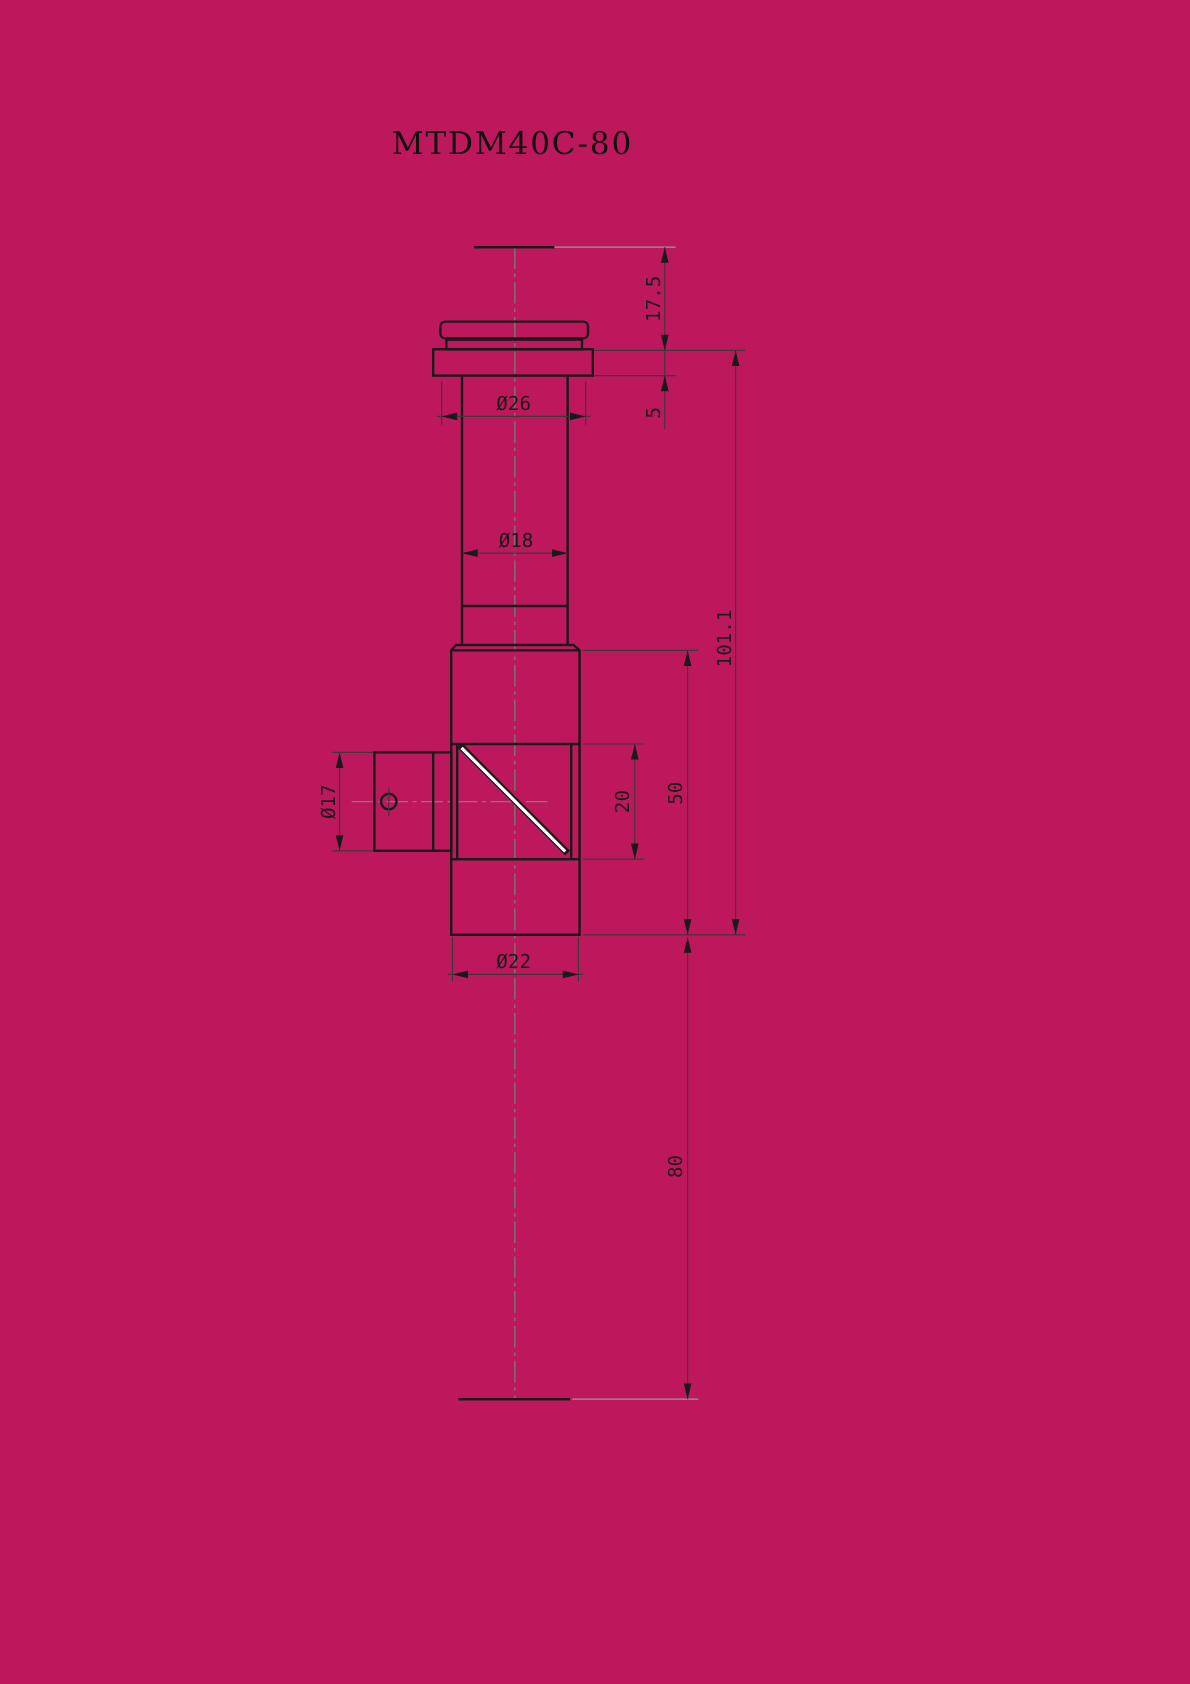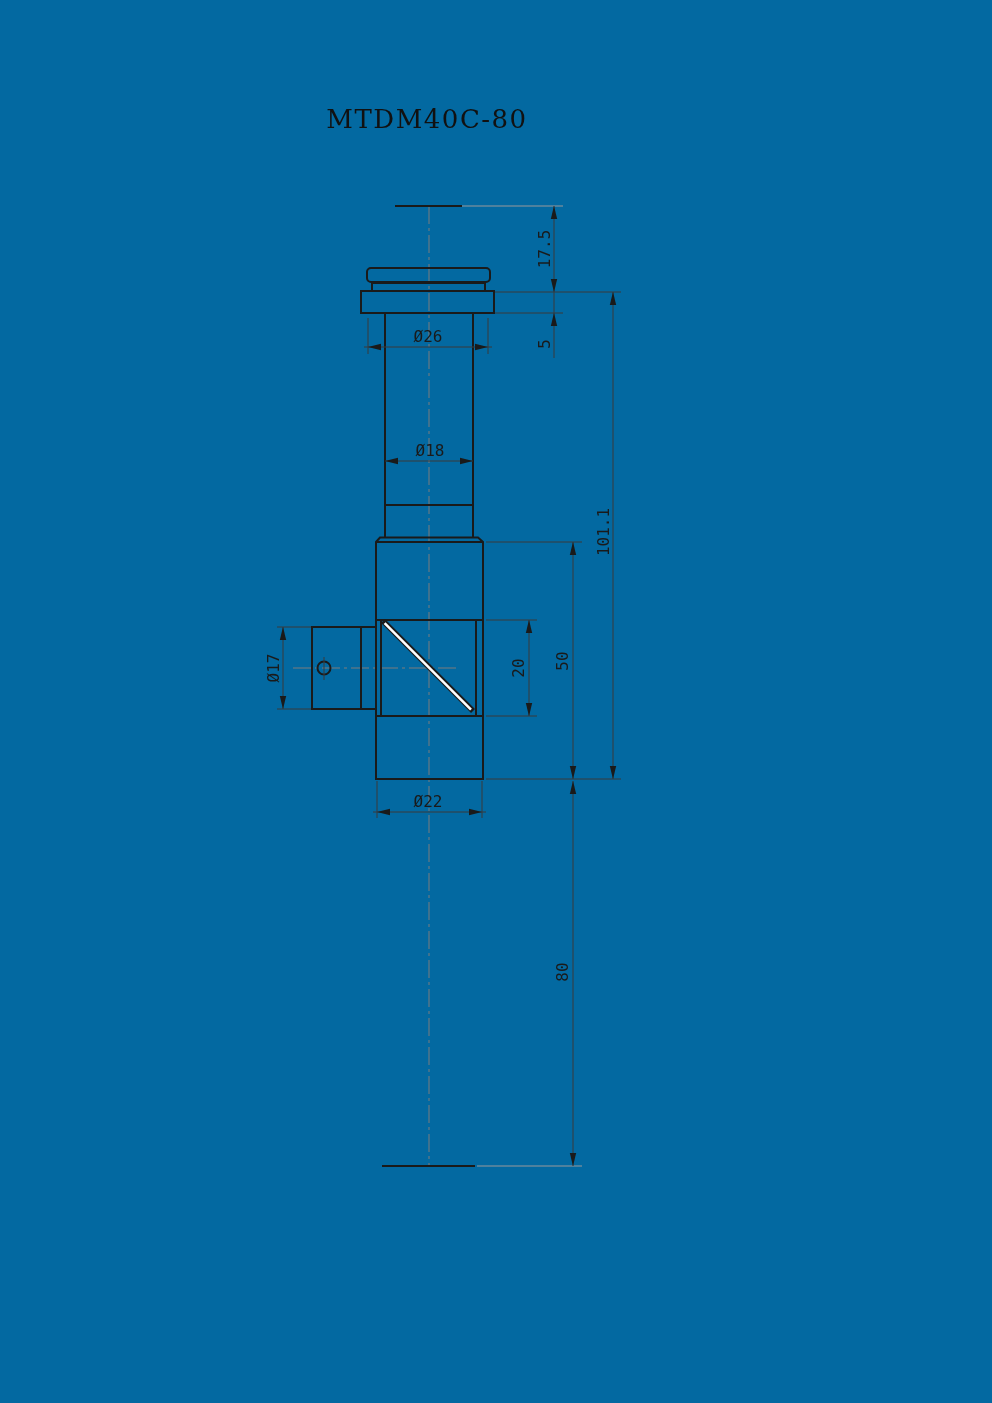--- a/index.html
+++ b/index.html
@@ -1,16 +1,16 @@
 <!DOCTYPE html>
 <html><head>
 <meta charset="utf-8">
 <style>
   html,body{margin:0;padding:0;background:#ffffff;}
-  .sheet{position:relative;width:992px;height:1403px;background:#0369a1;overflow:hidden;}
+  .sheet{position:relative;width:992px;height:1403px;background:#be185d;overflow:hidden;}
   svg{display:block;}
   text{font-family:"DejaVu Sans Mono","Liberation Mono",monospace;font-size:16px;fill:#1a1a1a;}
   .title-text{font-family:"DejaVu Serif","Liberation Serif",serif;font-size:26px;letter-spacing:1.5px;fill:#111;}
   .outline{stroke:#1a1a1a;stroke-width:2;fill:none;}
   .thin{stroke:#3a3a3a;stroke-width:1;fill:none;}
   .ext-gray{stroke:#9a9a9a;stroke-width:1;fill:none;}
   .cl{stroke:#7d7d7d;stroke-width:1;fill:none;stroke-dasharray:18 4 3 4;}
   .arrow{fill:#1a1a1a;stroke:none;}
 </style>
 </head>

